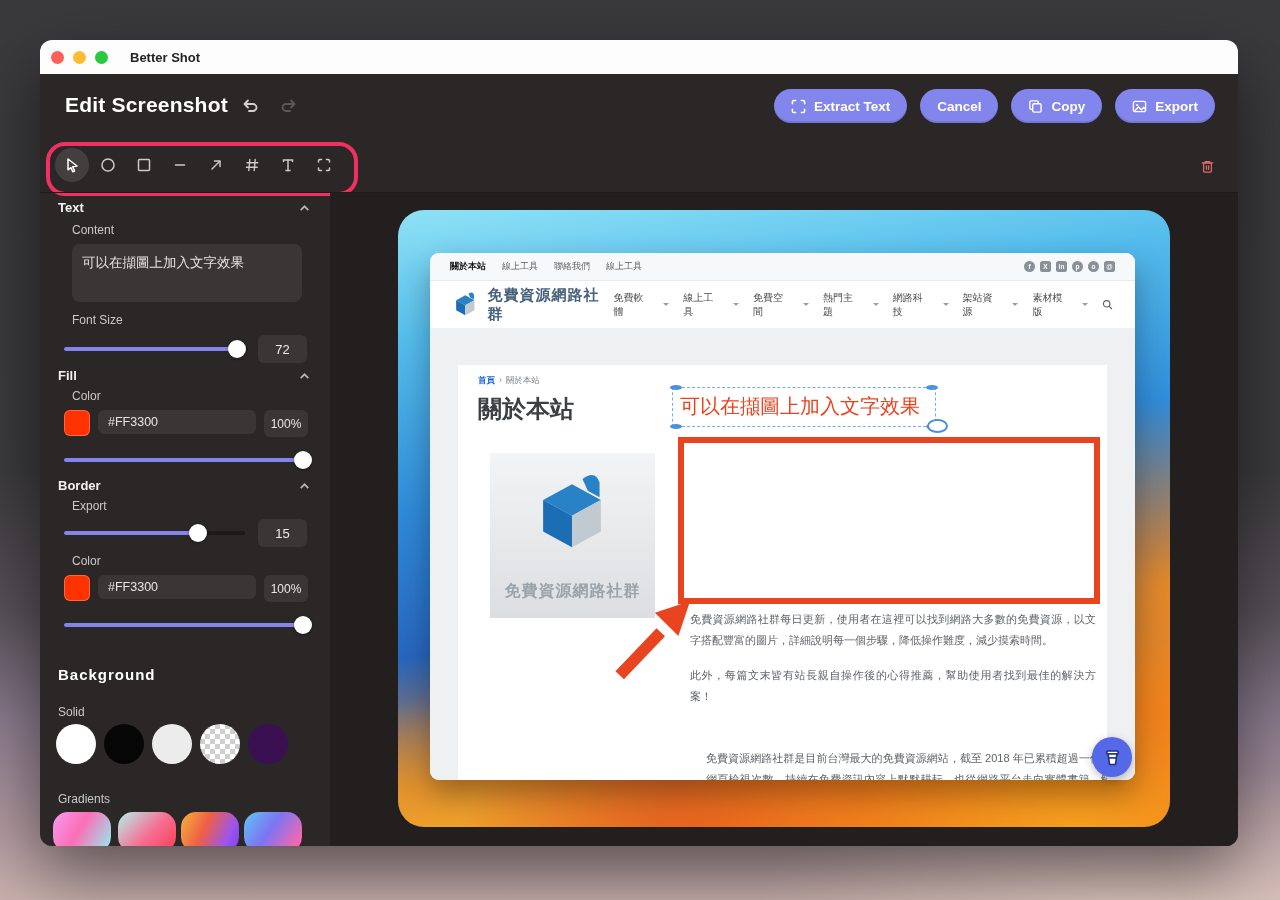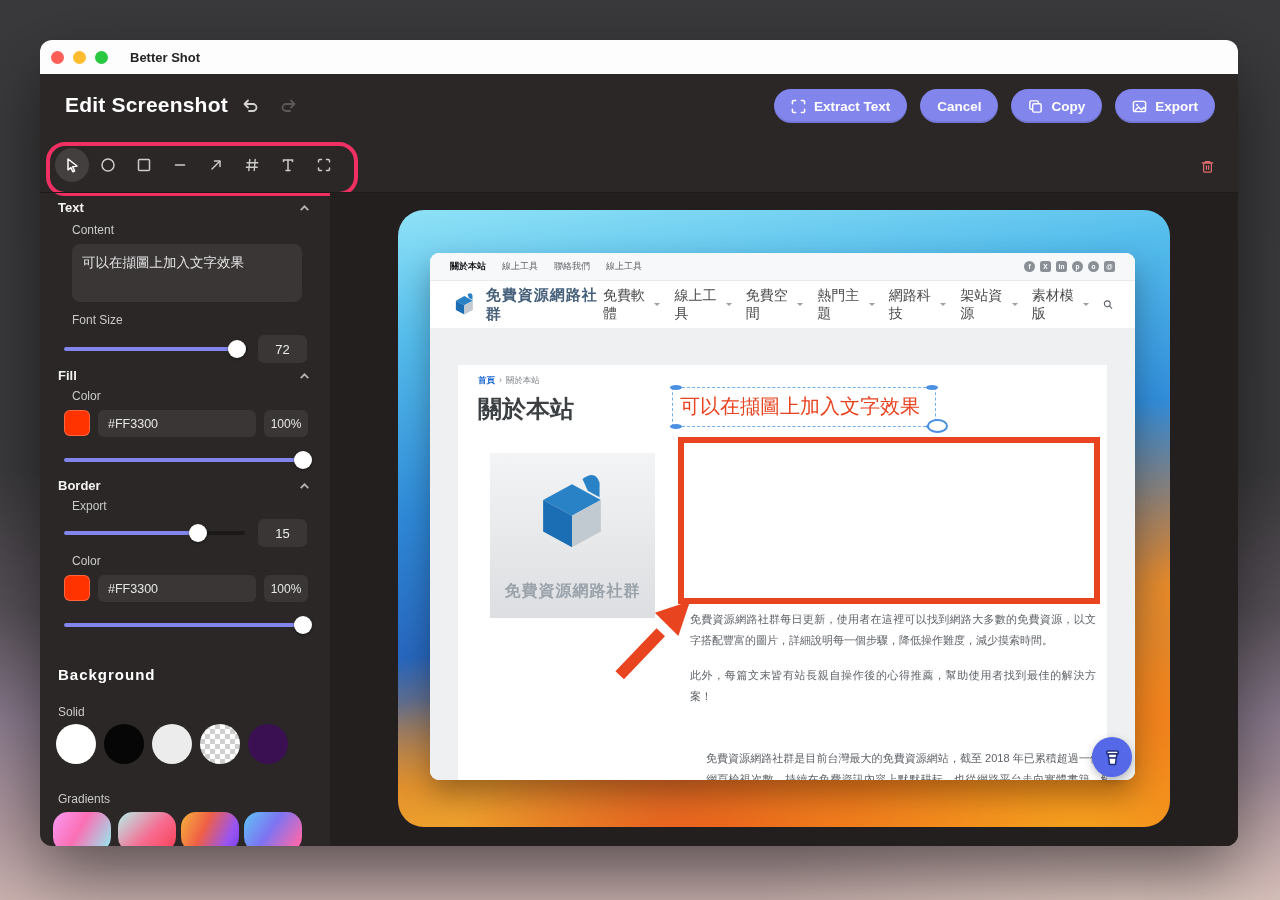--- a/index.html
+++ b/index.html
@@ -37,22 +37,22 @@
   .chev{position:absolute;left:258px;width:13px;height:13px;background:none;border:none;padding:0;}
   .content-box{position:absolute;left:32px;top:51px;width:210px;height:38px;background:#3a3636;border:none;border-radius:8px;
     color:#e3e3e3;font-size:13.5px;padding:10px;resize:none;font-family:inherit;outline:none;}
   .slider{position:absolute;height:18px;}
   .slider .track{position:absolute;left:0;right:0;top:7px;height:4px;border-radius:2px;background:#1c1919;}
   .slider .fillbar{position:absolute;left:0;top:7px;height:4px;border-radius:2px;background:#8286ec;}
   .slider .thumb{position:absolute;top:0;width:18px;height:18px;border-radius:50%;background:#fff;box-shadow:0 1px 3px rgba(0,0,0,.45);transform:translateX(-9px);}
   .valbox{position:absolute;width:49px;height:28px;background:#3a3636;border:none;border-radius:6px;color:#ececec;
     font-size:13px;text-align:center;font-family:inherit;outline:none;padding:0;}
   .colorswatch{position:absolute;left:24px;width:26px;height:26px;border-radius:6px;background:#ff3300;border:none;box-shadow:inset 0 0 0 1px rgba(255,255,255,.25);}
-  .hexbox{position:absolute;left:58px;width:138px;height:15px;background:#3a3636;border:none;border-radius:6px;color:#e6e6e6;
-    font-size:12.5px;padding:6px 10px;font-family:inherit;outline:none;}
+  .hexbox{position:absolute;left:58px;width:138px;height:24px;background:#3a3636;border:none;border-radius:6px;color:#e6e6e6;
+    font-size:12.5px;padding:0 10px;font-family:inherit;outline:none;}
   .pctbox{position:absolute;left:224px;width:44px;height:27px;background:#3a3636;border-radius:6px;color:#e6e6e6;
     font-size:12px;display:flex;align-items:center;justify-content:center;}
   .sect2{position:absolute;left:18px;color:#fff;font-size:15px;font-weight:600;letter-spacing:1px;}
   .swcircle{position:absolute;top:531px;width:40px;height:40px;border-radius:50%;border:none;padding:0;}
   .checker{background-image:linear-gradient(45deg,#cfcfcf 25%,transparent 25%,transparent 75%,#cfcfcf 75%),
     linear-gradient(45deg,#cfcfcf 25%,#fff 25%,#fff 75%,#cfcfcf 75%);background-size:10px 10px;background-position:0 0,5px 5px;background-color:#fff;}
   .gchip{position:absolute;top:619px;width:58px;height:40px;border-radius:15px;border:none;padding:0;}
   
   .canvas{position:absolute;left:290px;top:153px;right:0;bottom:0;background:#231f1f;}
   .wallpaper{position:absolute;left:68px;top:17px;width:772px;height:617px;border-radius:26px;
@@ -69,21 +69,21 @@
   .tb-link{font-size:9px;color:#5f6368;}
   .tb-link.active{color:#14161a;font-weight:700;}
   .socials{margin-left:auto;display:flex;gap:5px;align-items:center;}
   .soc{width:11px;height:11px;background:#8a9097;color:#fff;font-size:6.5px;font-weight:700;
     display:flex;align-items:center;justify-content:center;border-radius:2.5px;}
   .soc.round{border-radius:50%;}
   .navbar{position:absolute;left:0;top:28px;right:0;height:47px;background:#fff;display:flex;align-items:center;
     padding:0 22px;box-sizing:border-box;}
   .sitename{margin-left:9px;font-size:15px;font-weight:700;color:#47617c;letter-spacing:1px;}
   .menu{margin-left:auto;display:flex;gap:14px;align-items:center;}
-  .menu-item{display:flex;align-items:center;gap:2px;font-size:14px;color:#4a4a4a;}
+  .menu-item{display:flex;align-items:center;gap:11px;font-size:10px;color:#4a4a4a;}
   .caret{width:0;height:0;border-left:3px solid transparent;border-right:3px solid transparent;border-top:3.5px solid #9aa0a6;}
   .sitebody{position:absolute;left:0;top:75px;right:0;bottom:0;background:#eef0f2;border-radius:0 0 9px 9px;}
   .article{position:absolute;left:28px;top:37px;width:649px;bottom:0;background:#fff;overflow:hidden;}
   .breadcrumb{position:absolute;left:20px;top:10px;font-size:8.5px;color:#80868b;display:flex;gap:4px;}
   .bc-home{color:#1967d2;font-weight:700;}
   .art-title{position:absolute;left:20px;top:28px;font-size:24px;font-weight:700;color:#3c4043;}
   .logo-img{position:absolute;left:32px;top:88px;width:165px;height:165px;background:linear-gradient(180deg,#f3f4f5,#dcdee1);}
   .logo-cap{position:absolute;left:0;right:0;bottom:16px;text-align:center;font-size:16px;font-weight:700;color:#9aa3ab;letter-spacing:1px;}
   .para{position:absolute;font-size:11px;line-height:20.5px;color:#5f6368;text-align:justify;}
   .red-rect{position:absolute;left:220px;top:72px;width:422px;height:167px;border:6px solid #e8441f;box-sizing:border-box;}

